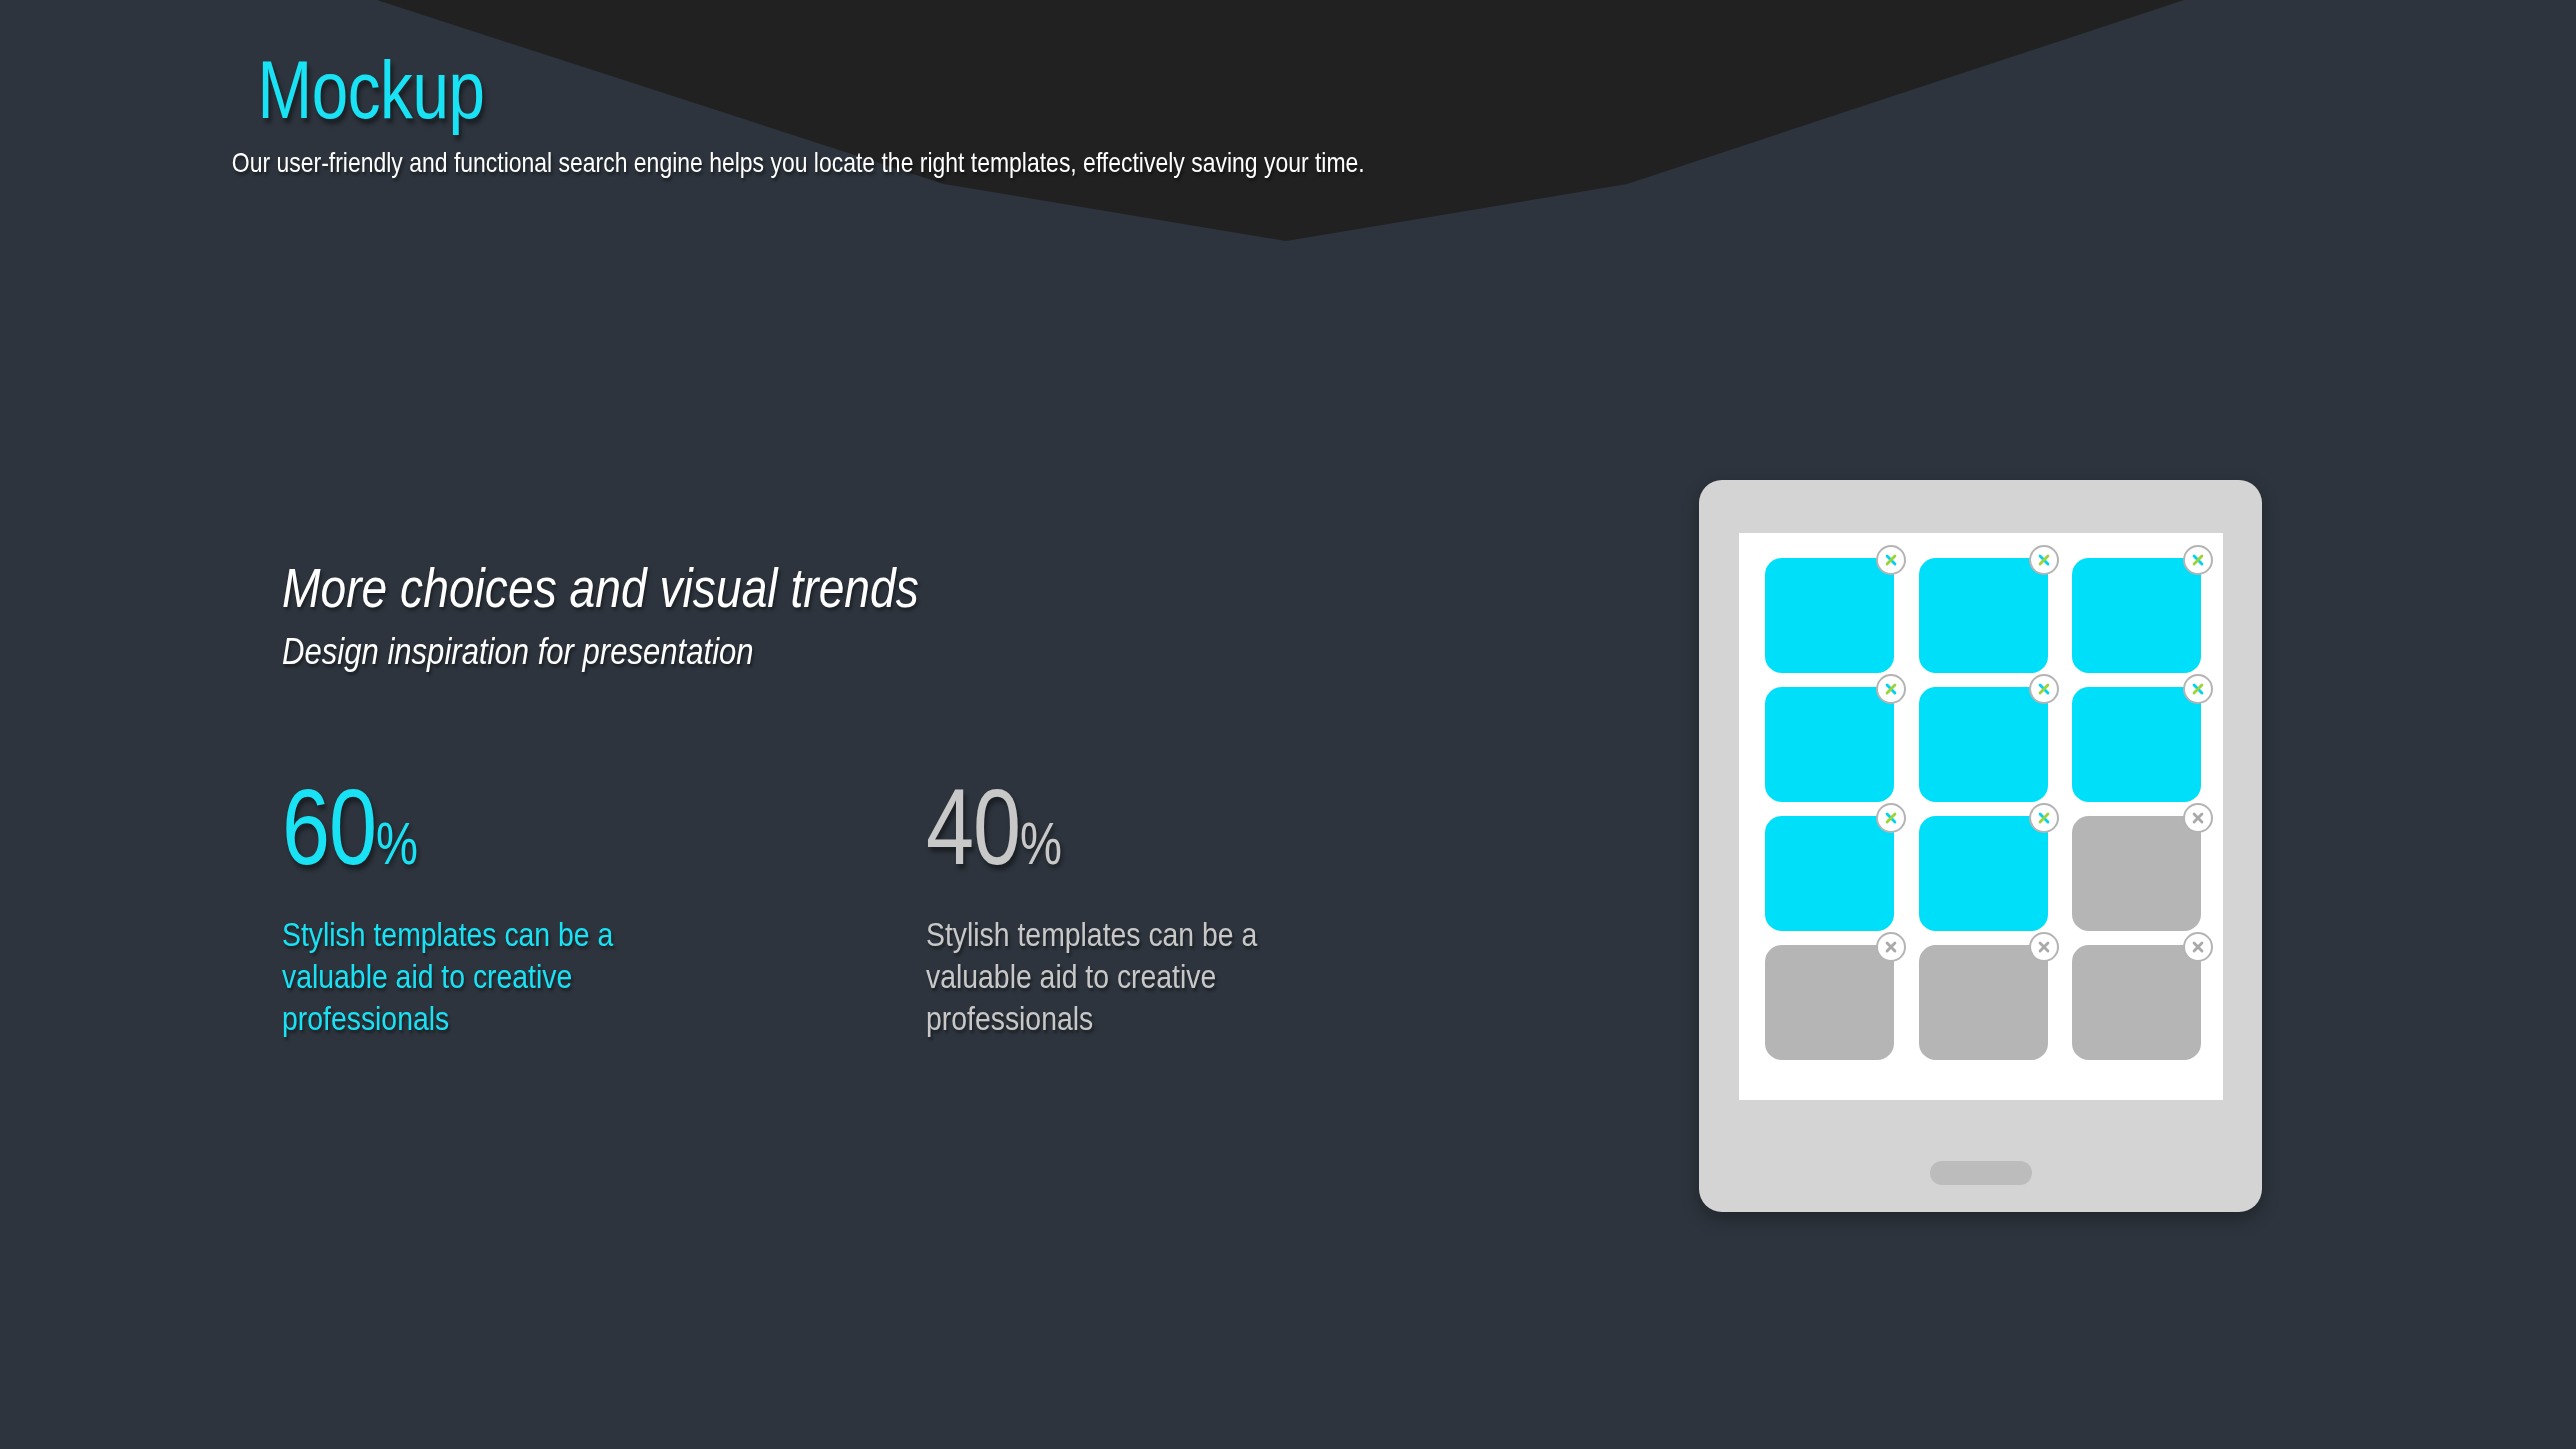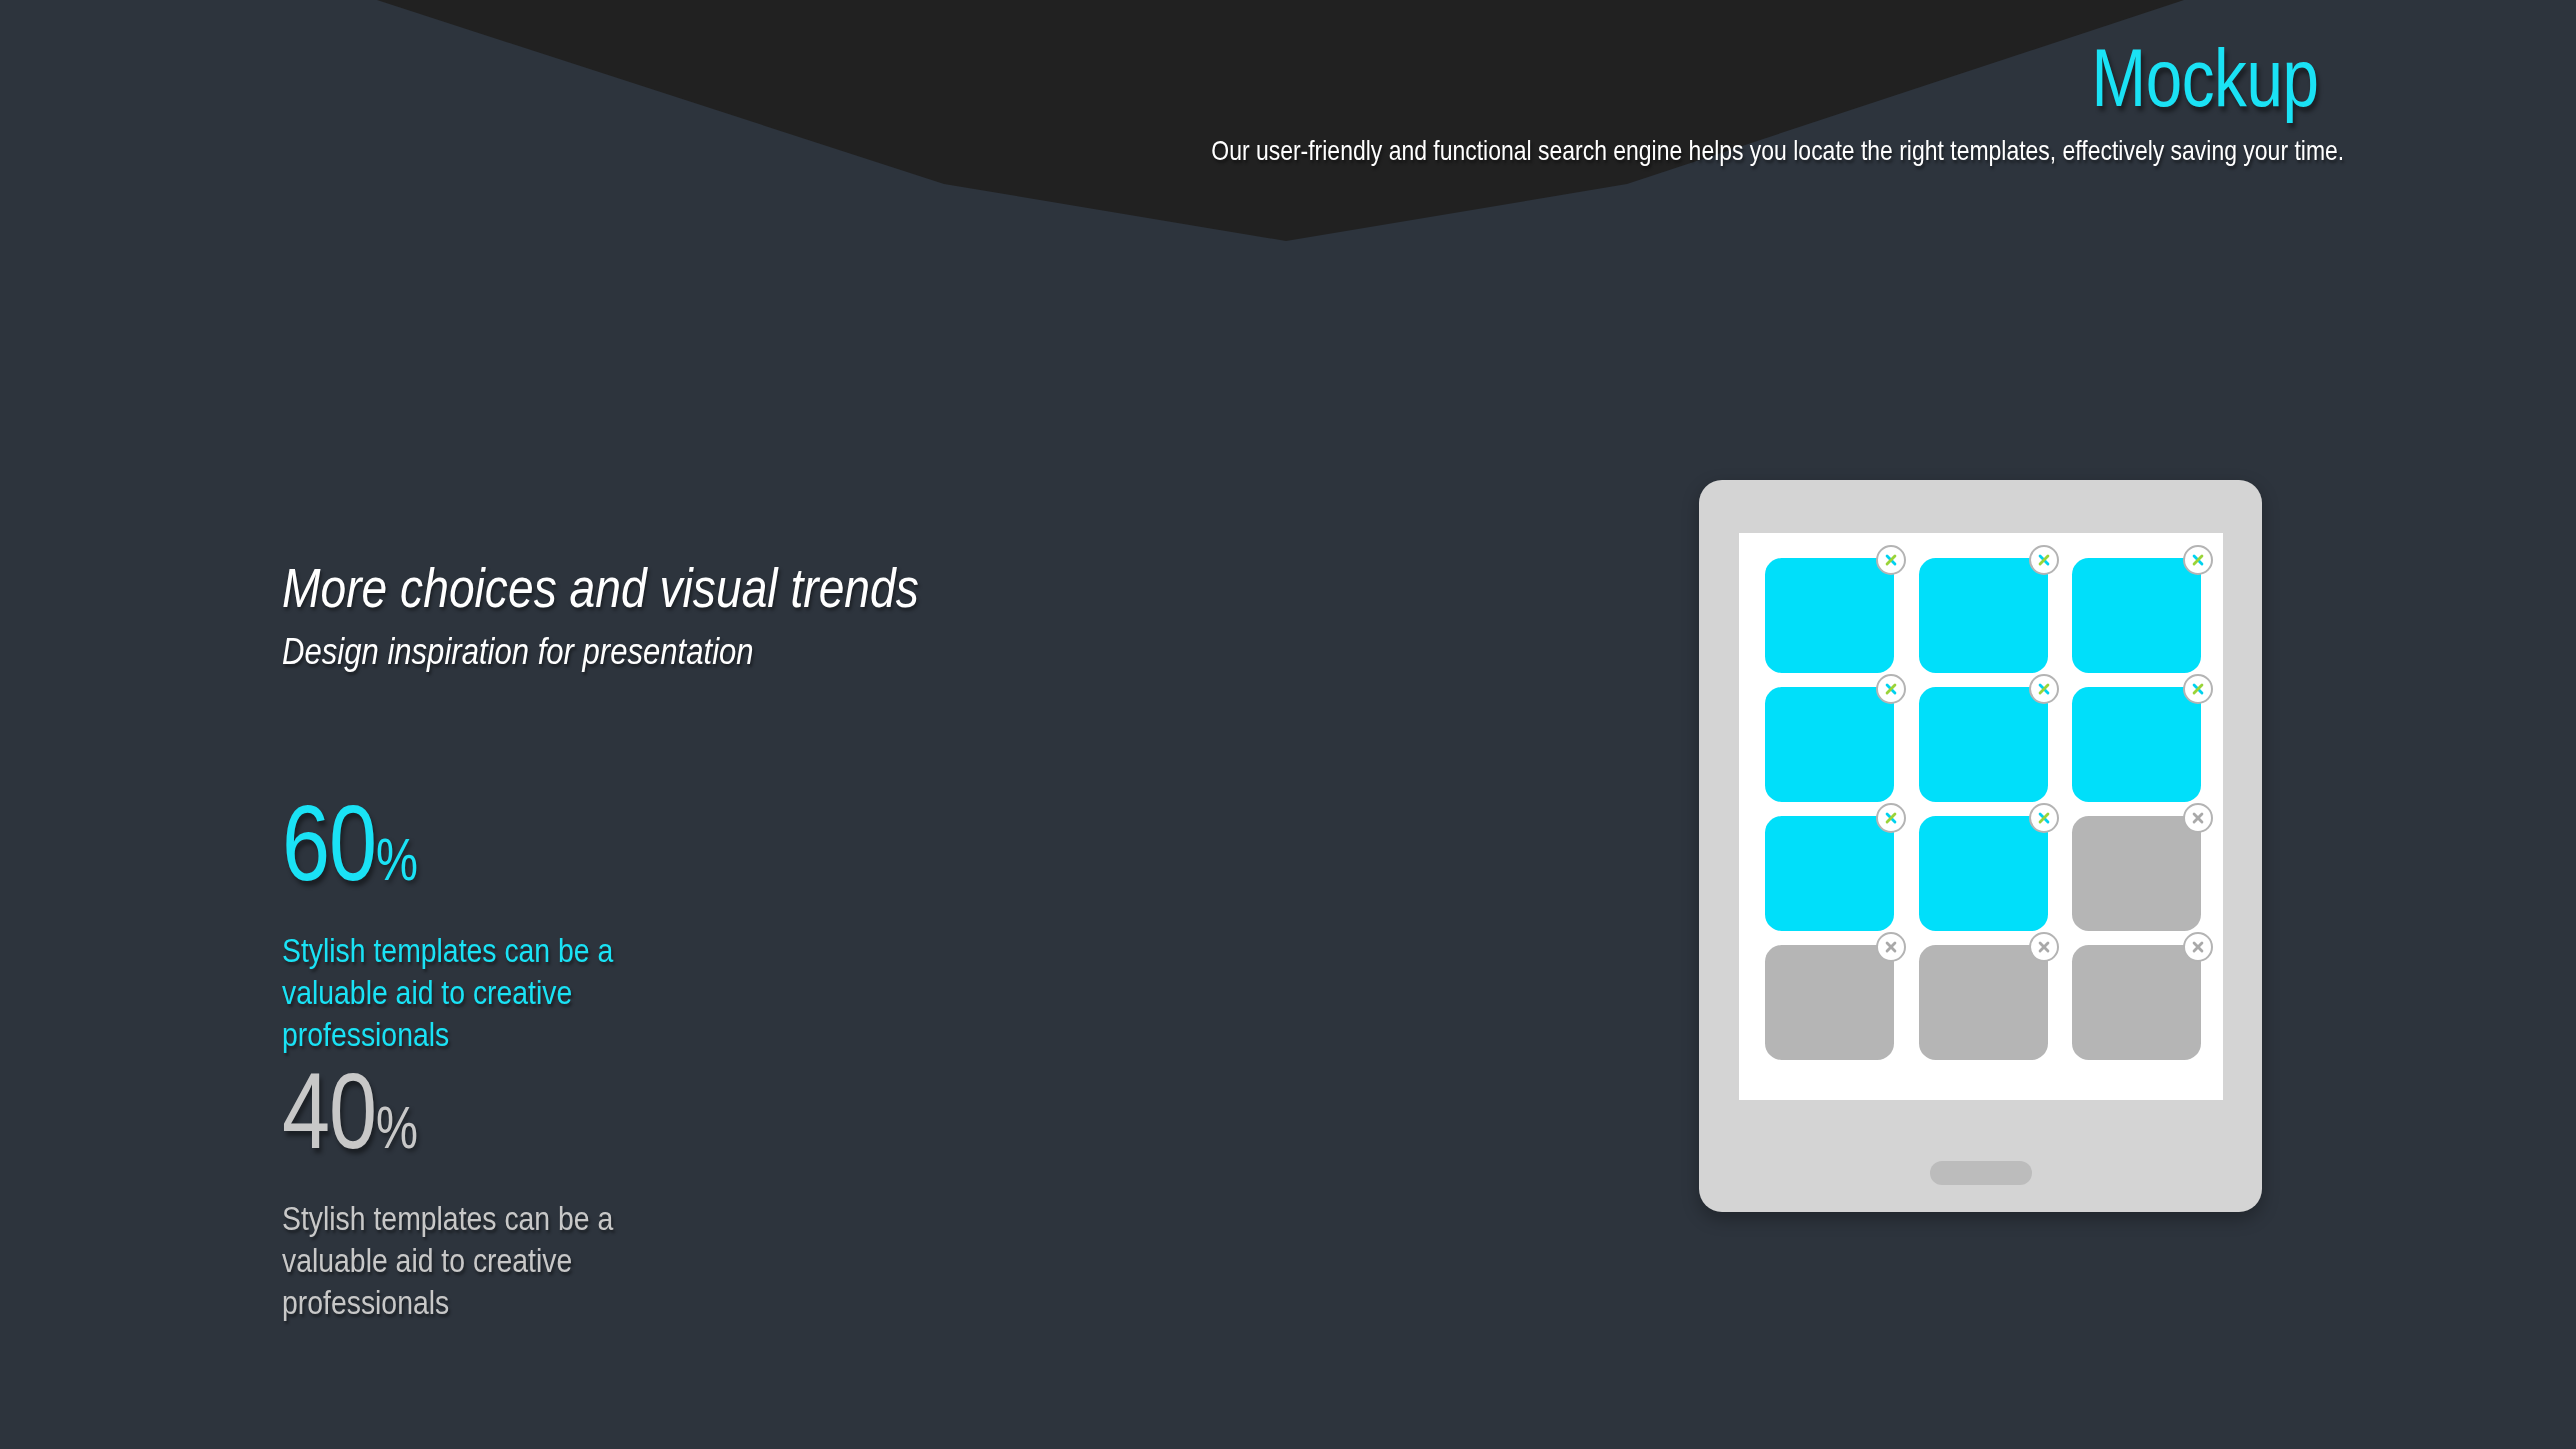--- a/index.html
+++ b/index.html
@@ -31,24 +31,24 @@
     height: 245px;
     background: #212121;
     clip-path: polygon(377px 0px, 2184px 0px, 1627px 184px, 1286px 241px, 944px 184px);
     z-index: 1;
   }
 
   
   .header-text {
     position: absolute;
     left: 0;
-    top: 4px;
+    top: 16px;
     width: 2576px;
     z-index: 3;
-    text-align: right;
+    text-align: left;
   }
   .slide-title {
     margin: 0;
     padding-top: 33px;
     font-family: "Liberation Sans Narrow", "Liberation Sans", sans-serif;
     font-size: 82px;
     font-weight: 400;
     line-height: 1.0;
     letter-spacing: -0.6px;
     color: #1ae2f5;
@@ -101,25 +101,25 @@
     text-shadow: 1.9px 2.6px 3.2px rgba(0,0,0,0.42);
     transform: scaleX(0.84);
     transform-origin: left top;
     white-space: nowrap;
   }
 
   
   .stats-row {
     position: absolute;
     left: 282px;
-    top: 789px;
+    top: 773px;
     width: 1288px;
     z-index: 3;
     display: flex;
-    flex-direction: column;
+    flex-direction: row;
   }
   .stat {
     width: 699px;
     box-sizing: border-box;
   }
   .stat-value-line {
     display: block;
     font-family: "Liberation Sans Narrow", "Liberation Sans", sans-serif;
     line-height: 1.0;
     white-space: nowrap;

